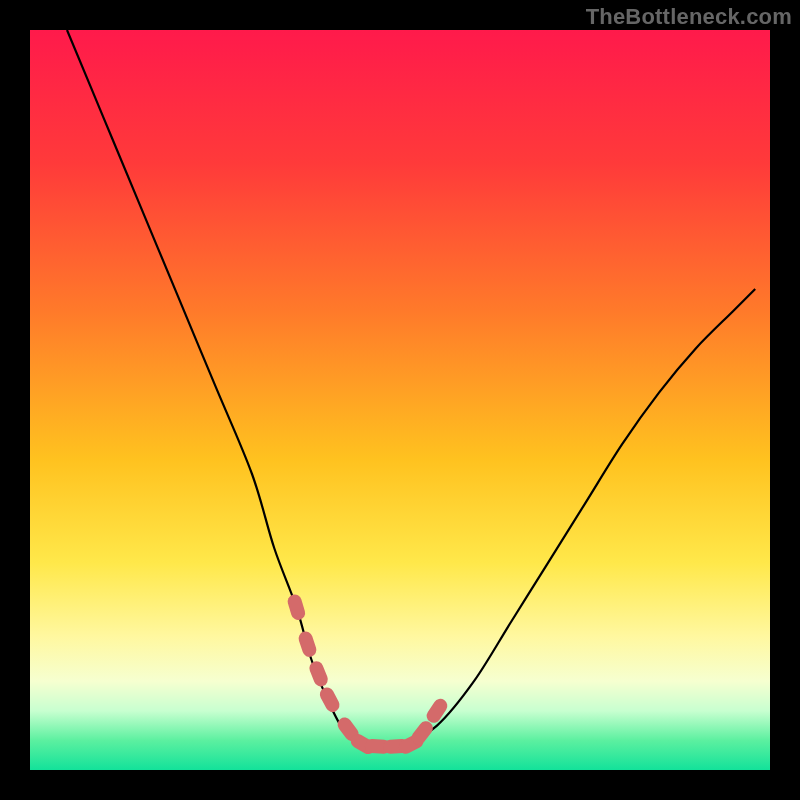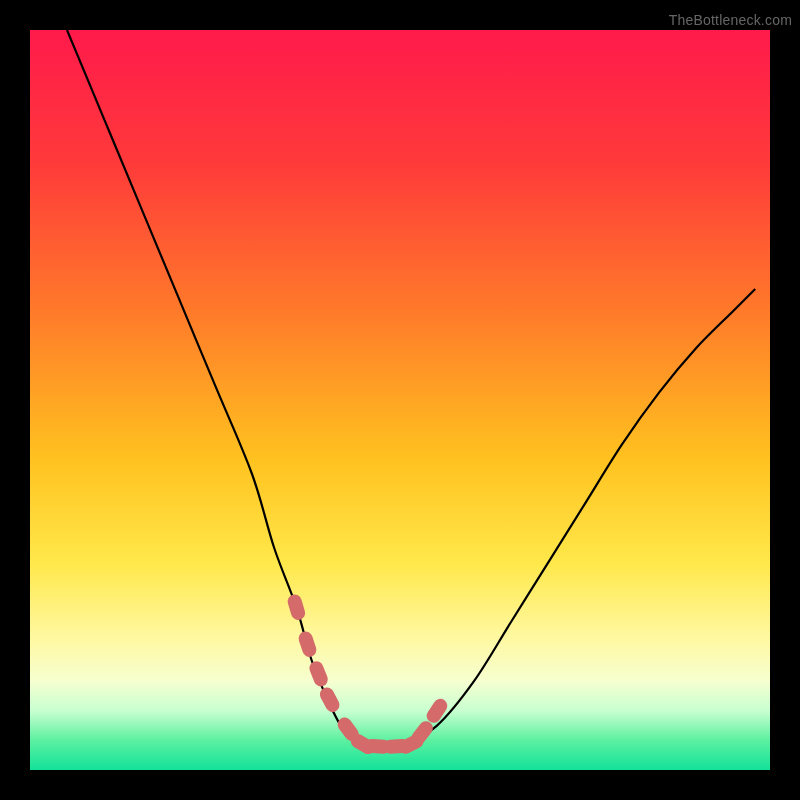--- a/index.html
+++ b/index.html
@@ -31,25 +31,25 @@
     
   }
   svg.curve {
     position: absolute;
     inset: 0;
     width: 100%;
     height: 100%;
   }
   .watermark {
     position: absolute;
-    top: 12px;
+    top: 4px;
     right: 8px;
     color: #666;
-    font-size: 14px;
-    font-weight: 400;
+    font-size: 22px;
+    font-weight: 700;
     letter-spacing: 0.2px;
     user-select: none;
   }
 </style>
 </head>
 <body>
 
 <div class="frame">
   <div class="plot-area">
     <div class="gradient-bg" style="background: linear-gradient(rgb(255, 26, 75) 0%, rgb(255, 58, 58) 18%, rgb(255, 122, 42) 38%, rgb(255, 194, 31) 58%, rgb(255, 232, 74) 72%, rgb(255, 248, 160) 82%, rgb(246, 255, 208) 88%, rgb(200, 255, 208) 92%, rgb(92, 240, 160) 96%, rgb(19, 226, 154) 100%);"></div>

